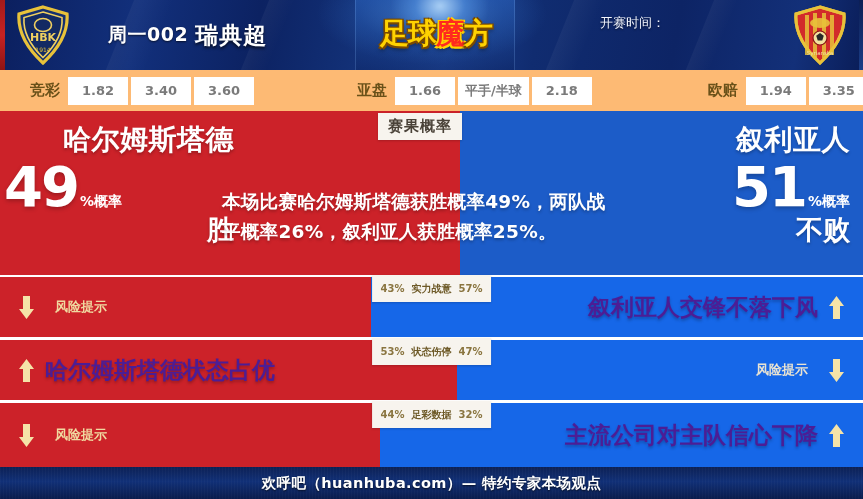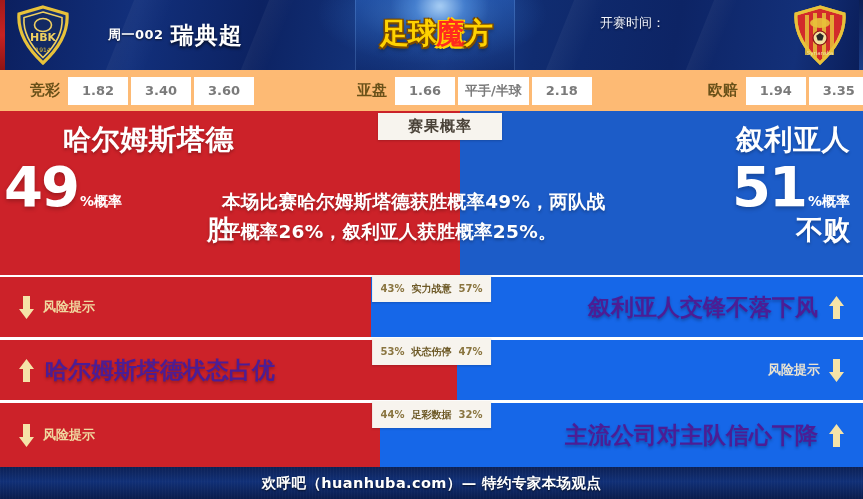--- a/index.html
+++ b/index.html
@@ -44,21 +44,21 @@
     position:absolute;top:5px;width:58px;height:60px;
   }
   .logo-left{left:14px;}
   .logo-right{left:791px;}
 
   .match-title{
     position:absolute;left:108px;top:14px;height:42px;
     display:flex;align-items:center;gap:7px;white-space:nowrap;
   }
   .match-code{
-    font-size:13px;color:#ffffff;font-weight:bold;letter-spacing:.5px;
+    font-size:19px;color:#ffffff;font-weight:bold;letter-spacing:.5px;
     text-shadow:0 1px 2px rgba(0,0,0,.6);
   }
   .match-league{
     font-size:23px;color:#ffffff;font-weight:bold;letter-spacing:1px;
     text-shadow:0 2px 3px rgba(0,0,0,.7);
   }
 
   .fb-logo{
     position:absolute;left:375px;top:14px;width:122px;height:40px;
     display:flex;align-items:center;justify-content:center;
@@ -131,21 +131,21 @@
   }
   .team-pct-unit{
     font-size:14px;font-weight:bold;margin-left:2px;letter-spacing:0;
   }
   .team-result{
     font-size:27px;font-weight:bold;line-height:30px;margin-top:0px;
     text-shadow:0 2px 3px rgba(0,0,0,.25);
   }
 
   .tab-label{
-    position:absolute;left:378px;top:2px;width:124px;height:27px;
+    position:absolute;left:378px;top:2px;width:84px;height:27px;
     background:#f7f4ee;color:#4a4238;
     display:flex;align-items:center;justify-content:center;
     font-size:15px;font-weight:bold;letter-spacing:1px;
     box-shadow:0 1px 2px rgba(0,0,0,.18);
   }
   .summary{
     position:absolute;left:222px;top:44px;width:390px;
     color:#ffffff;font-size:18.5px;font-weight:bold;line-height:30px;
     letter-spacing:.3px;text-shadow:0 2px 3px rgba(0,0,0,.25);margin-top:32px;
   }
@@ -160,21 +160,21 @@
     display:flex;align-items:center;gap:7px;padding:0 9px;white-space:nowrap;
     font-size:10px;font-weight:bold;box-shadow:0 1px 2px rgba(0,0,0,.18);z-index:3;
   }
   .cmp-center .cmp-name{color:#6e5a28;}
   .cmp-msg{
     position:absolute;top:0;height:60px;display:flex;align-items:center;gap:10px;
     color:#4c1d95;font-size:23px;font-weight:bold;white-space:nowrap;
     text-shadow:0 2px 3px rgba(0,0,0,.25);z-index:2;
   }
   .cmp-msg.small{
-    font-size:13px;font-weight:bold;color:#f0d9a0;text-shadow:none;gap:8px;
+    font-size:13px;font-weight:bold;color:#f0d9a0;text-shadow:none;gap:20px;
   }
   .cmp-msg.small.onblue{color:#e9e3d2;}
   .cmp-left{left:18px;}
   .cmp-right{right:18px;}
   .arrow{
     width:17px;height:25px;flex:0 0 auto;position:relative;
   }
   .arrow svg{display:block;}
 
   

